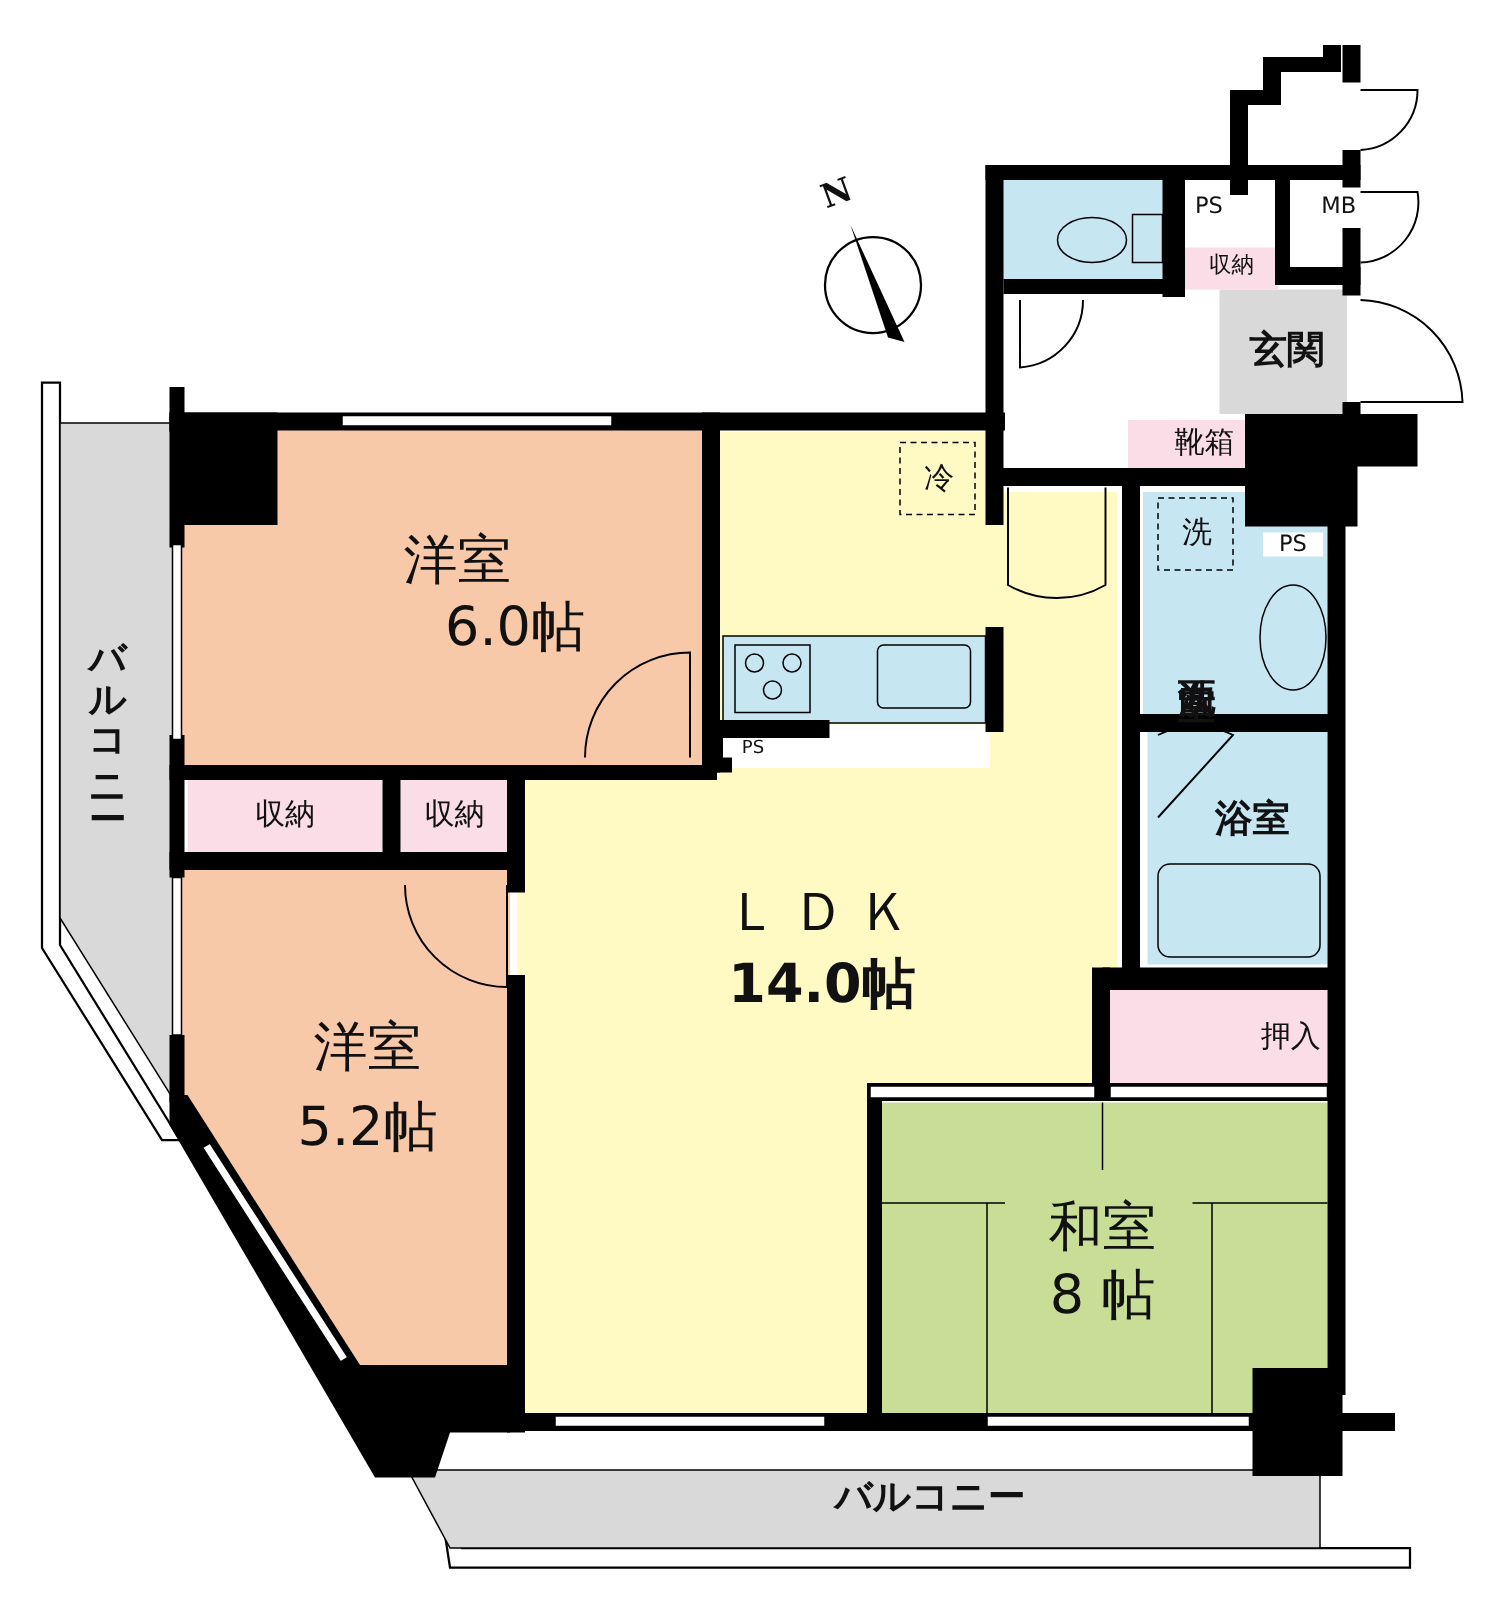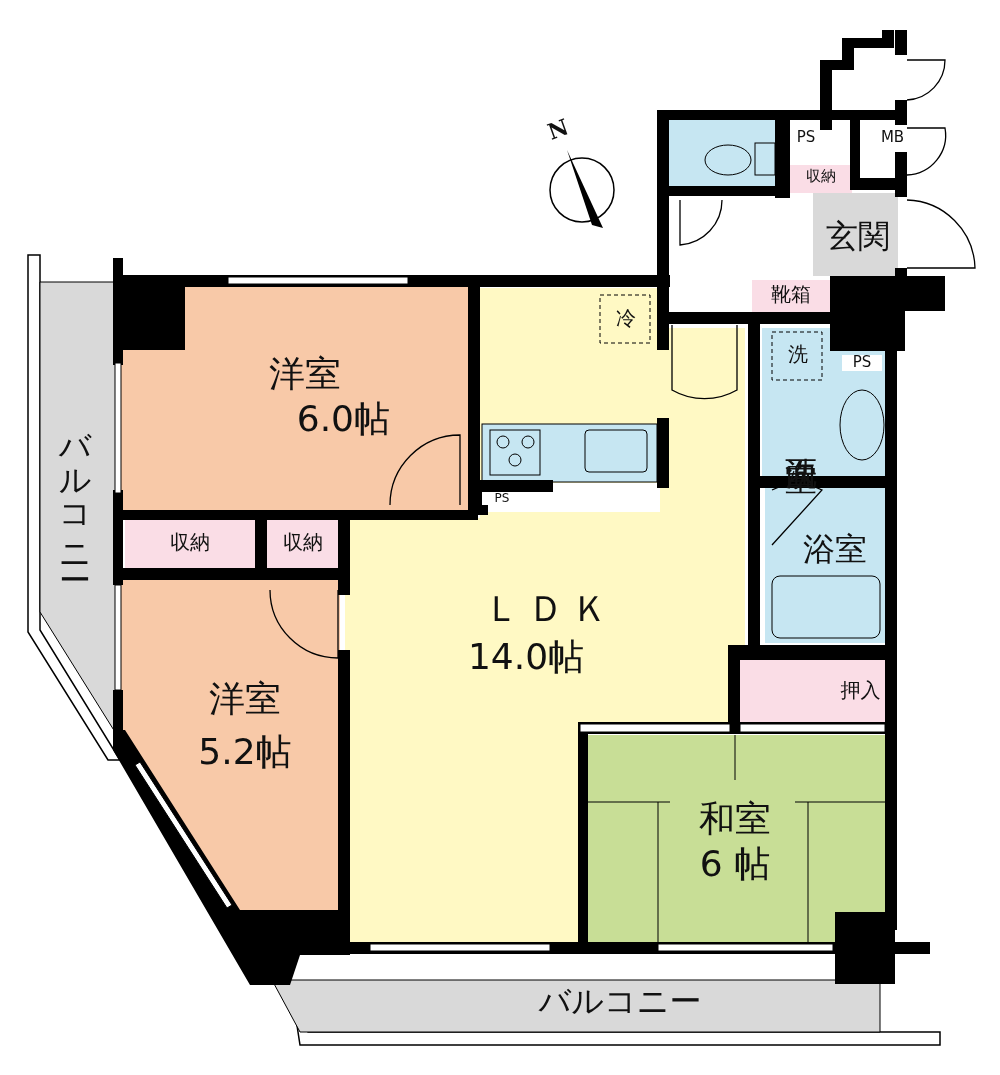--- a/index.html
+++ b/index.html
@@ -1,20 +1,20 @@
 <!DOCTYPE html>
 <html><head>
 <meta charset="utf-8">
 <style>
   html,body{margin:0;padding:0;background:#fff;}
   body{width:1000px;height:1075px;position:relative;overflow:hidden;font-family:"DejaVu Sans","Liberation Sans",sans-serif;}
   #plan{position:absolute;left:0;top:0;width:1000px;height:1075px;}
   .lbl{position:absolute;color:#111;text-align:center;line-height:1.05;white-space:pre-line;font-family:"DejaVu Sans",sans-serif;}
   .lg{font-size:36px;}
-  .md{font-size:32px;}
+  .md{font-size:25px;font-weight:bold;}
   .sm{font-size:20px;}
   .xs{font-size:15px;}
   .vert{writing-mode:vertical-rl;text-orientation:upright;letter-spacing:2px;}
 </style>
 </head>
 <body>
 
 <svg id="plan" viewBox="0 0 1000 1075" xmlns="http://www.w3.org/2000/svg">
 
   <g>
@@ -142,33 +142,33 @@
 
 <div class="lbl" style="left:548px;top:118px;font-size:22px;font-weight:bold;font-family:'DejaVu Serif',serif;transform:rotate(-20deg);">N</div>
 
 <div class="lbl lg" style="left:230px;top:355px;width:150px;">洋室</div>
 <div class="lbl lg" style="left:240px;top:400px;width:150px;text-align:right;">6.0帖</div>
 
 <div class="lbl lg" style="left:170px;top:680px;width:150px;">洋室</div>
 <div class="lbl lg" style="left:170px;top:733px;width:150px;">5.2帖</div>
 
 <div class="lbl lg" style="left:450px;top:590px;width:200px;letter-spacing:8px;">ＬＤＫ</div>
-<div class="lbl lg" style="left:426px;top:638px;width:200px;">14.0帖</div>
+<div class="lbl lg" style="left:448px;top:638px;width:200px;font-weight:bold;">14.0帖</div>
 
 <div class="lbl lg" style="left:660px;top:800px;width:150px;">和室</div>
-<div class="lbl lg" style="left:660px;top:845px;width:150px;">6 帖</div>
+<div class="lbl lg" style="left:660px;top:845px;width:150px;">8 帖</div>
 
 <div class="lbl md" style="left:795px;top:517px;width:80px;margin-top:16px;">浴室</div>
 <div class="lbl md vert" style="left:784px;top:390px;height:90px;">洗面室</div>
 <div class="lbl md" style="left:818px;top:220px;width:80px;">玄関</div>
 
 <div class="lbl sm" style="left:125px;top:532px;width:130px;">収納</div>
 <div class="lbl sm" style="left:267px;top:532px;width:72px;">収納</div>
 <div class="lbl xs" style="left:790px;top:169px;width:62px;">収納</div>
-<div class="lbl sm" style="left:752px;top:284px;width:78px;">靴箱</div>
+<div class="lbl sm" style="left:752px;top:284px;width:78px;padding-left:12px;">靴箱</div>
 <div class="lbl sm" style="left:740px;top:680px;width:145px;margin-left:48px;">押入</div>
 
 <div class="lbl sm" style="left:606px;top:308px;width:40px;">冷</div>
 <div class="lbl sm" style="left:778px;top:344px;width:40px;">洗</div>
 <div class="lbl xs" style="left:790px;top:130px;width:32px;">PS</div>
 <div class="lbl xs" style="left:875px;top:130px;width:35px;">MB</div>
 <div class="lbl xs" style="left:842px;top:355px;width:40px;background:#fff;">PS</div>
 <div class="lbl" style="left:482px;top:492px;width:40px;font-size:12px;background:#fff;">PS</div>
 
 <div class="lbl md vert" style="left:58px;top:410px;">バルコニー</div>

